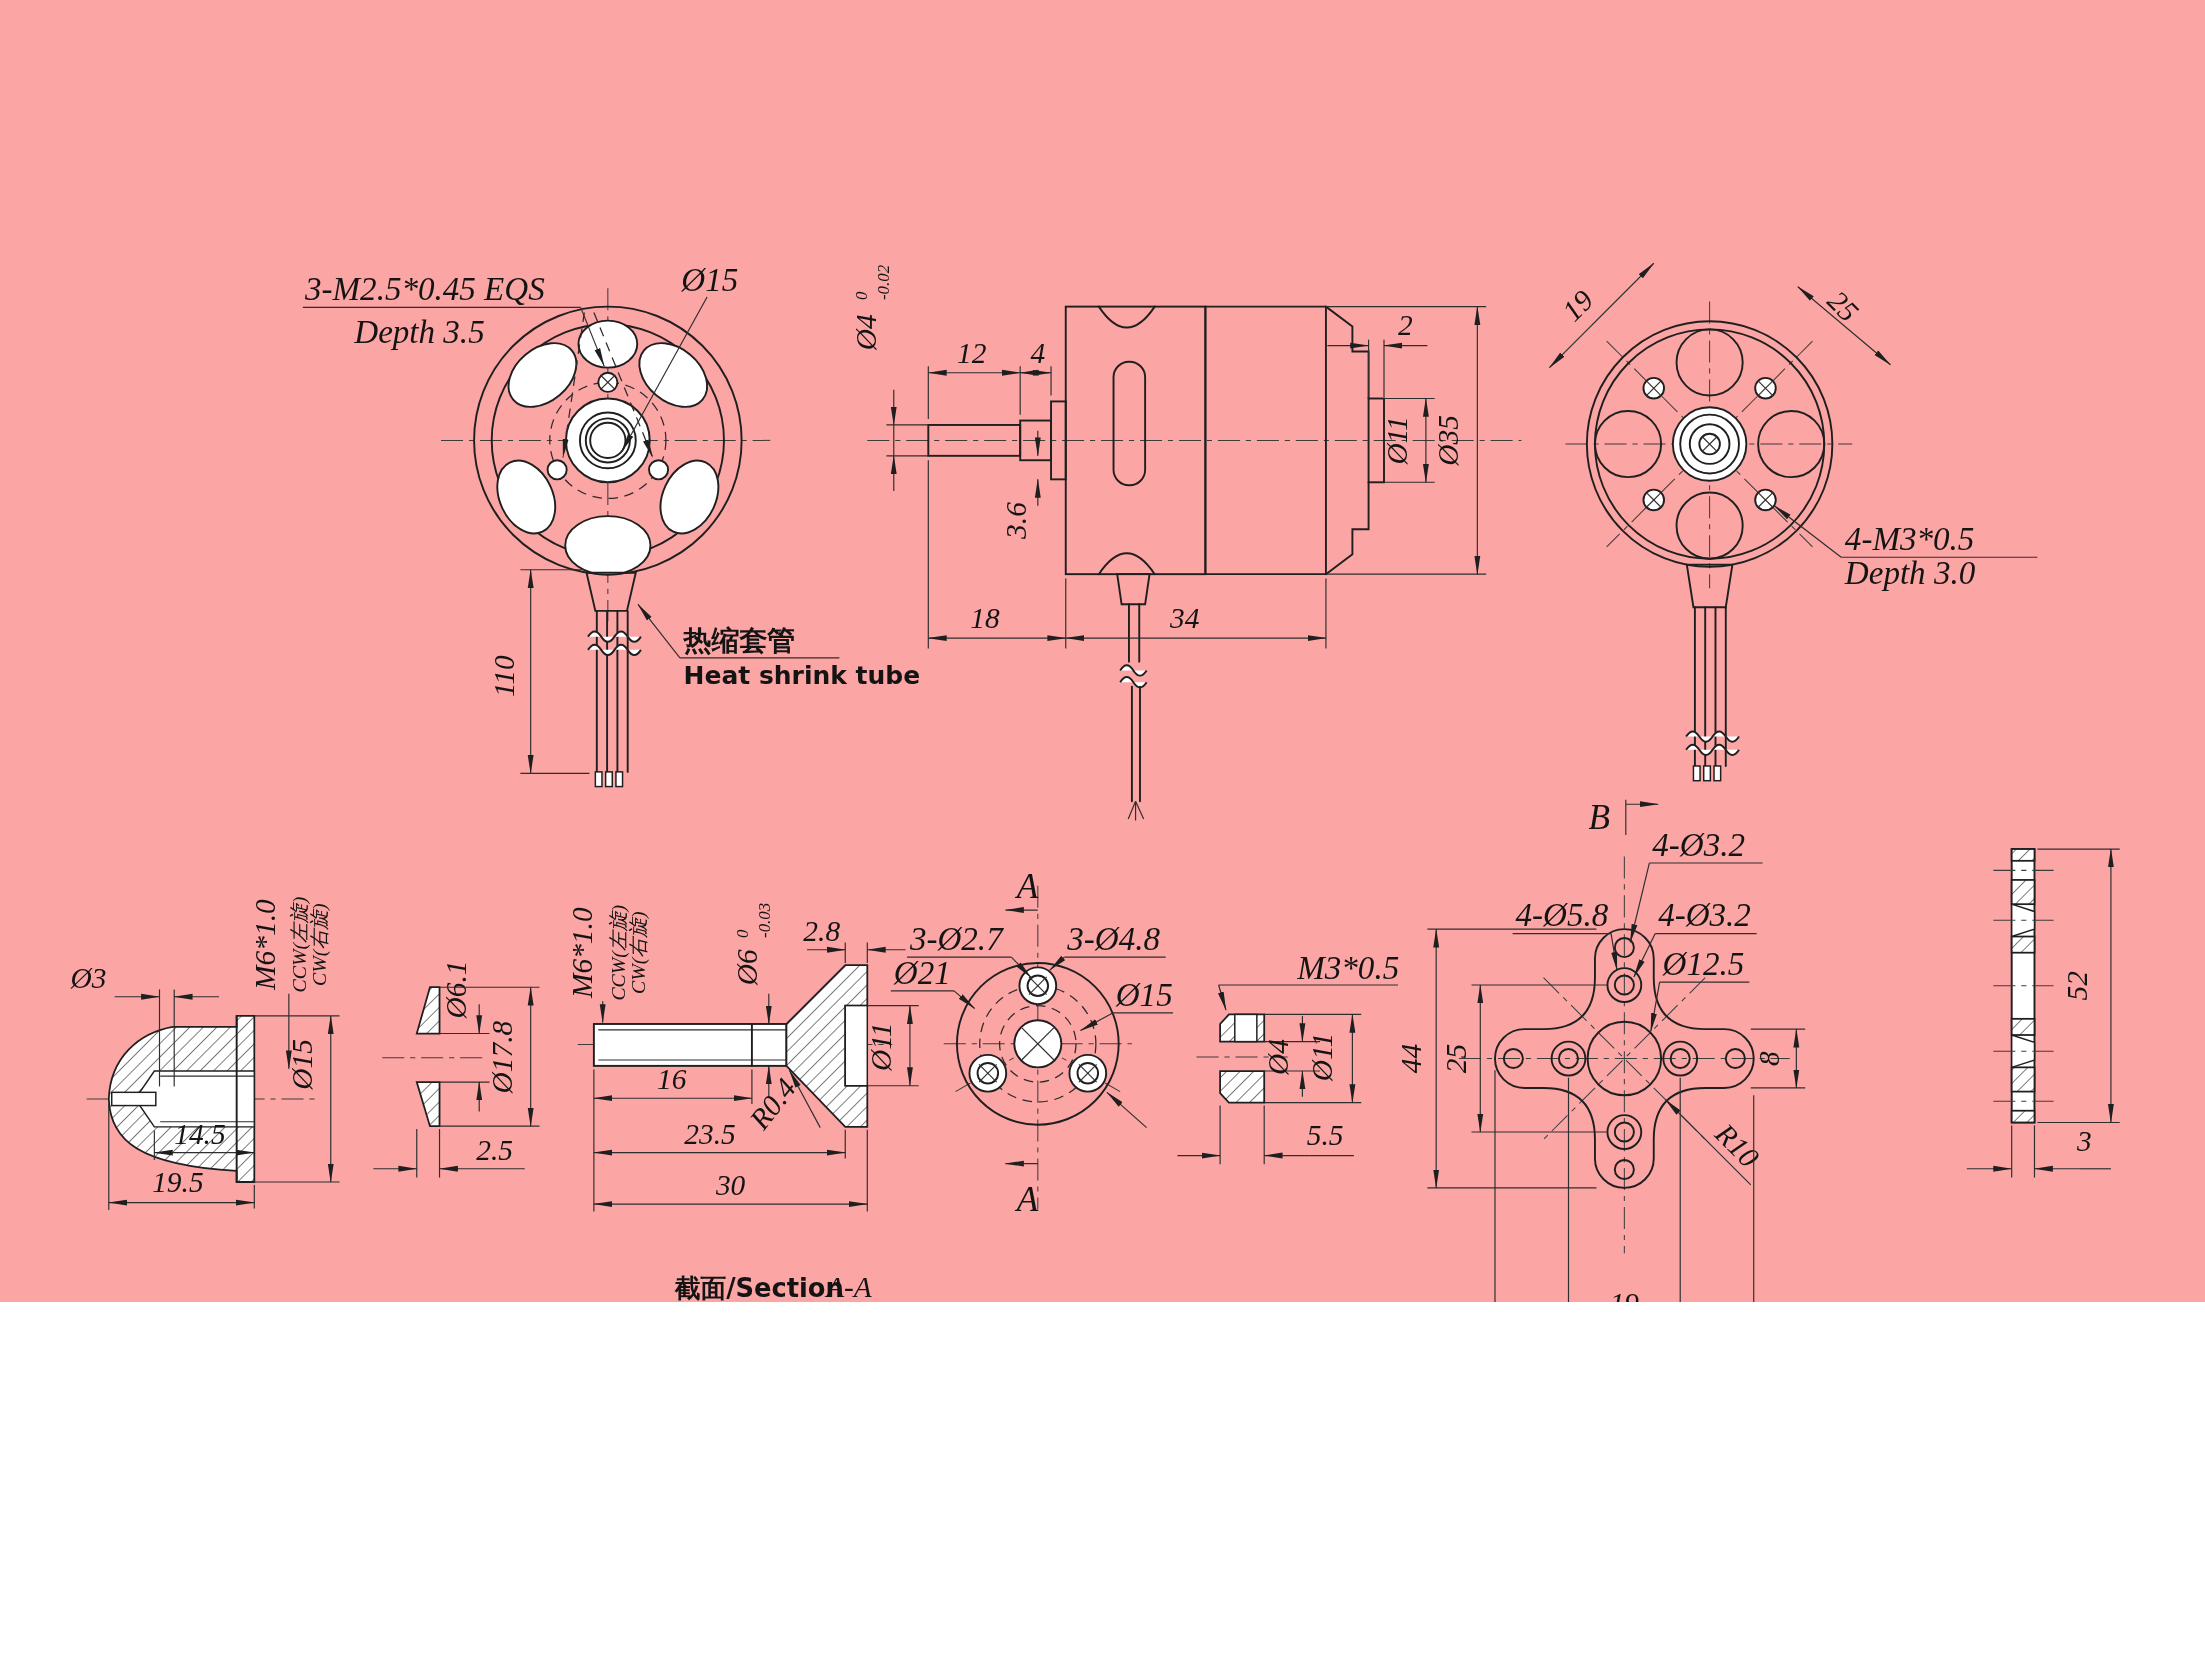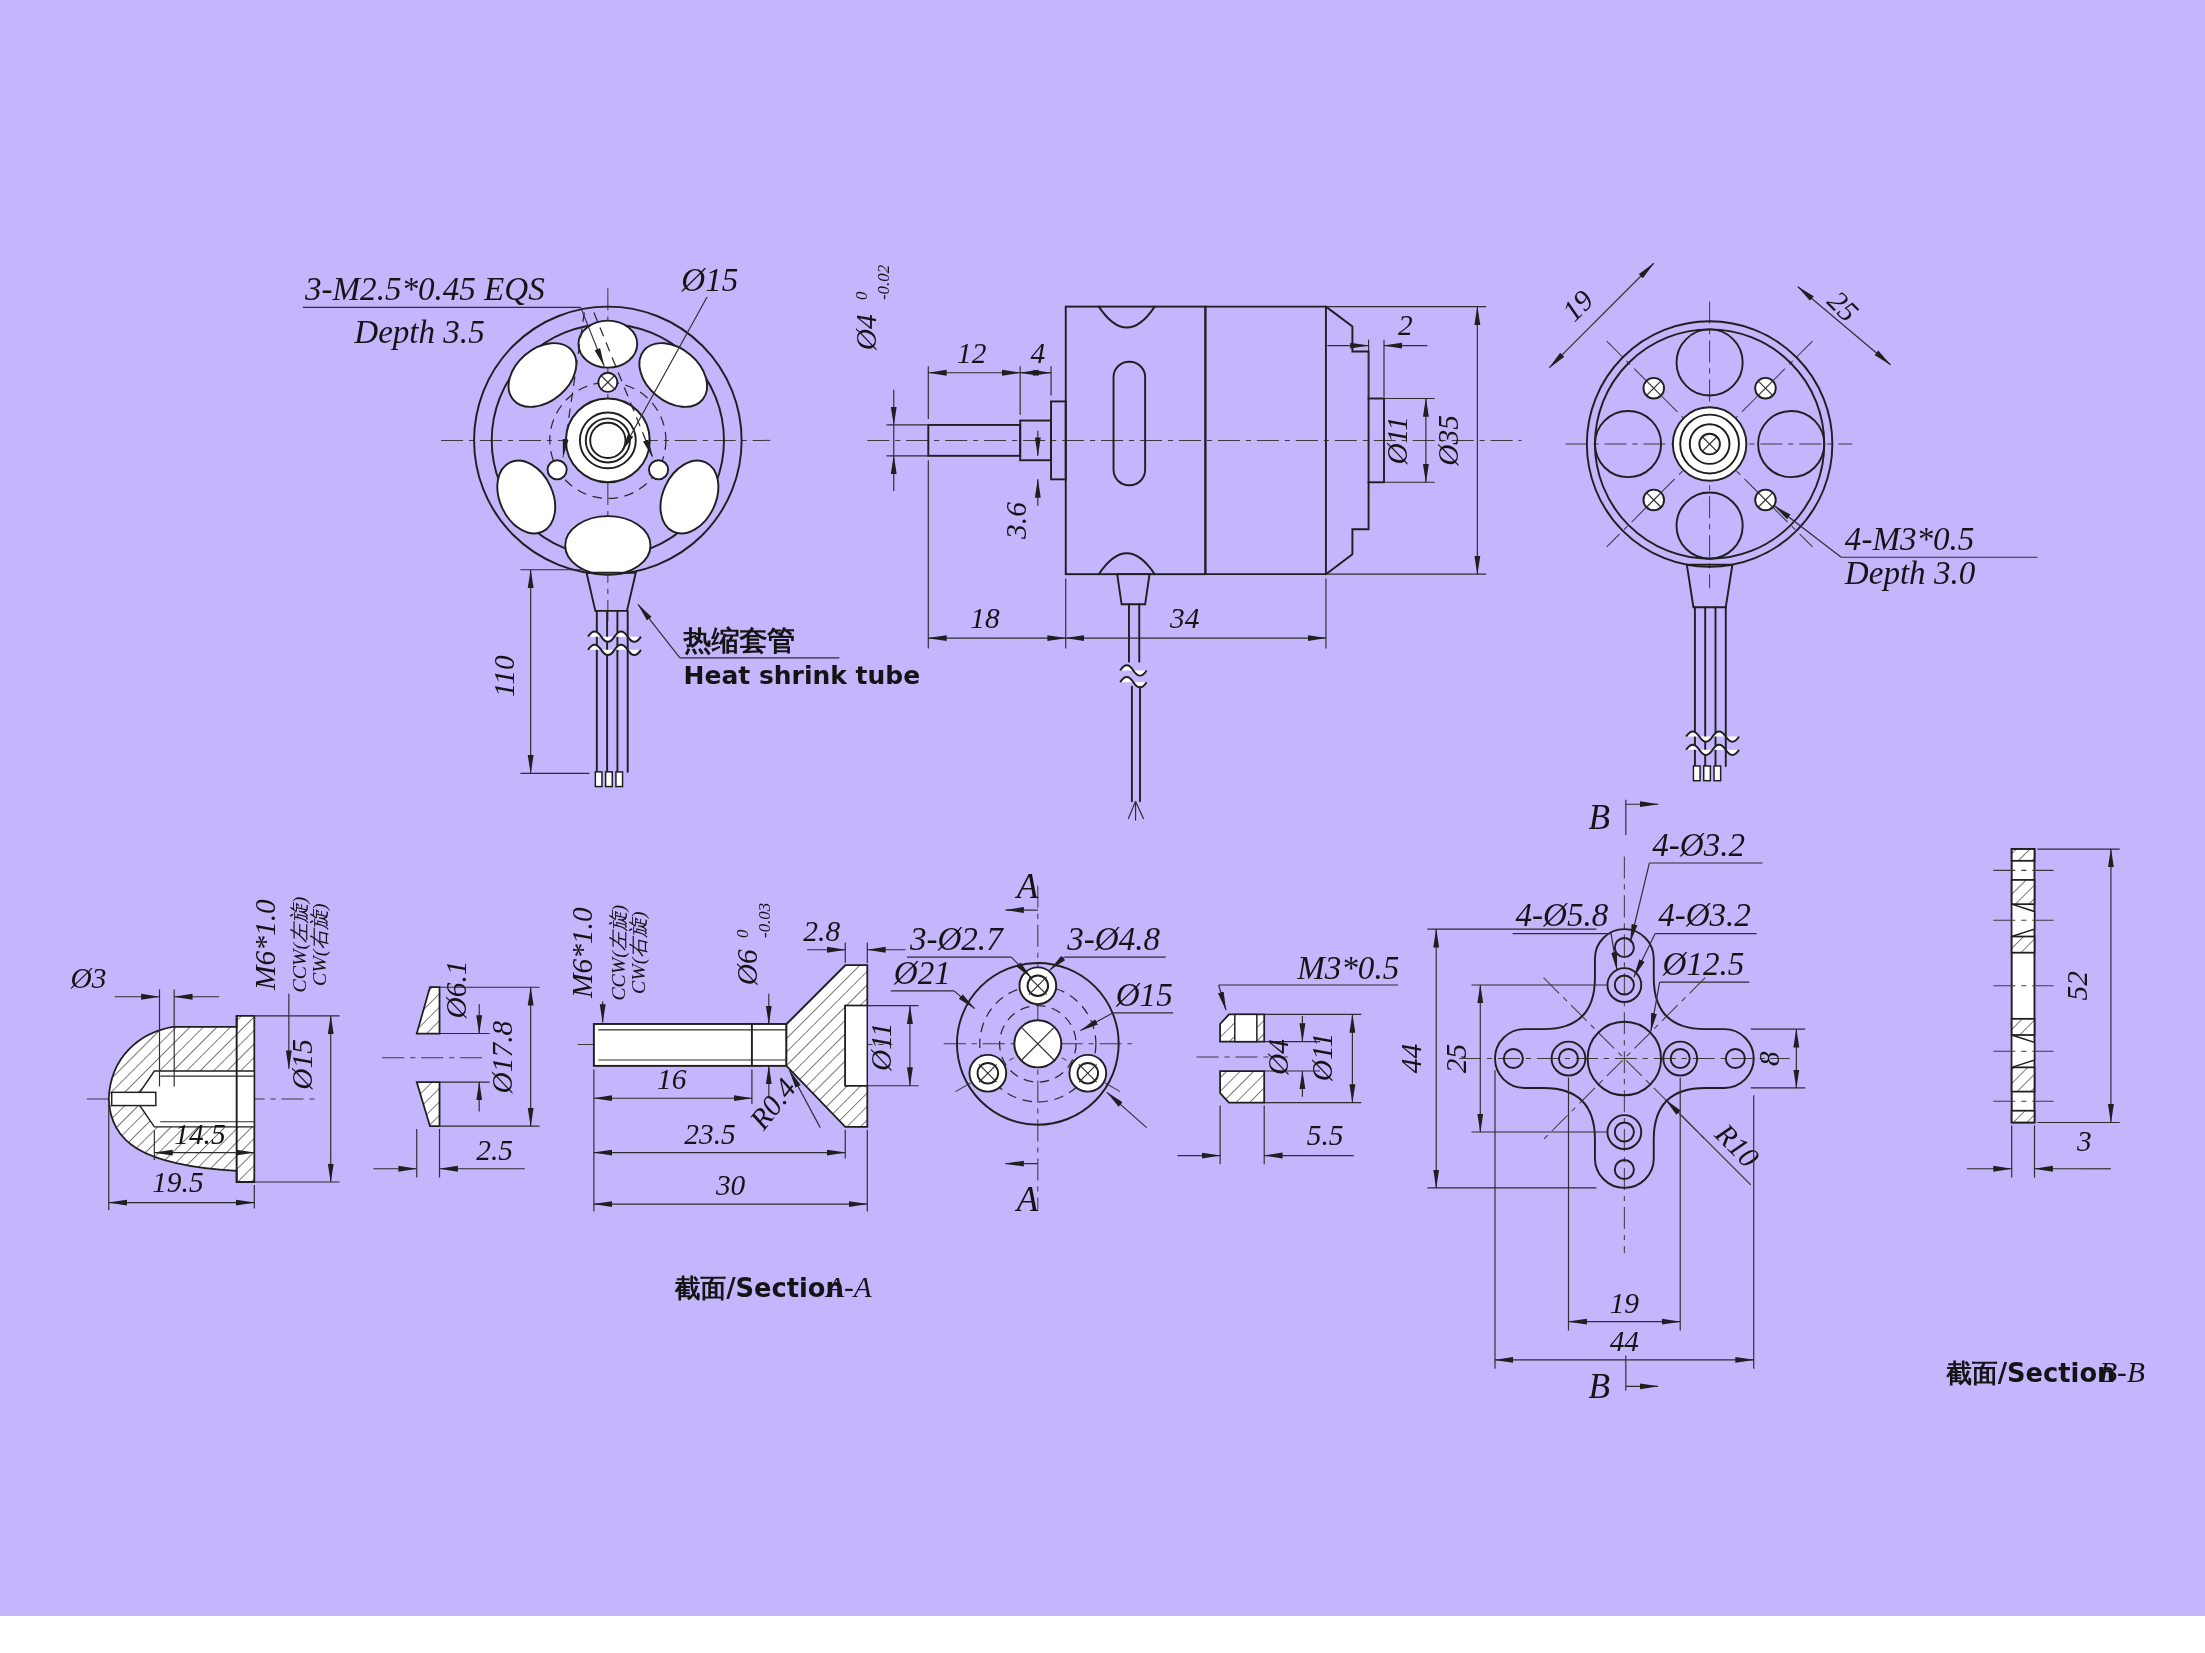--- a/index.html
+++ b/index.html
@@ -1,16 +1,16 @@
 <!DOCTYPE html>
 <html style="font-size:11.8px"><head>
 <meta charset="utf-8">
 <style>
   html,body{margin:0;padding:0;background:#ffffff;}
-  #sheet{width:2205px;height:1616px;position:relative;background:#c4b5fd;}
+  #sheet{width:2205px;height:1302px;position:relative;background:#fca5a5;}
   svg{display:block;}
   .o  {stroke:#1f1f1f;stroke-width:2.6;fill:none;stroke-linecap:round;}
   .of {stroke:#1f1f1f;stroke-width:2.6;fill:#fff;}
   .t  {stroke:#2e2e2e;stroke-width:1.6;fill:none;}
   .cl {stroke:#3c3c3c;stroke-width:1.4;fill:none;stroke-dasharray:30 8 7 8;}
   .da {stroke:#2b2b2b;stroke-width:1.7;fill:none;stroke-dasharray:13 9;}
   .hat{fill:url(#hp);stroke:#1f1f1f;stroke-width:2.4;}
   .wf {fill:#fff;stroke:#1f1f1f;stroke-width:2;}
   text{fill:#141414;}
   .d  {font:italic 40px "Liberation Serif", serif;}

